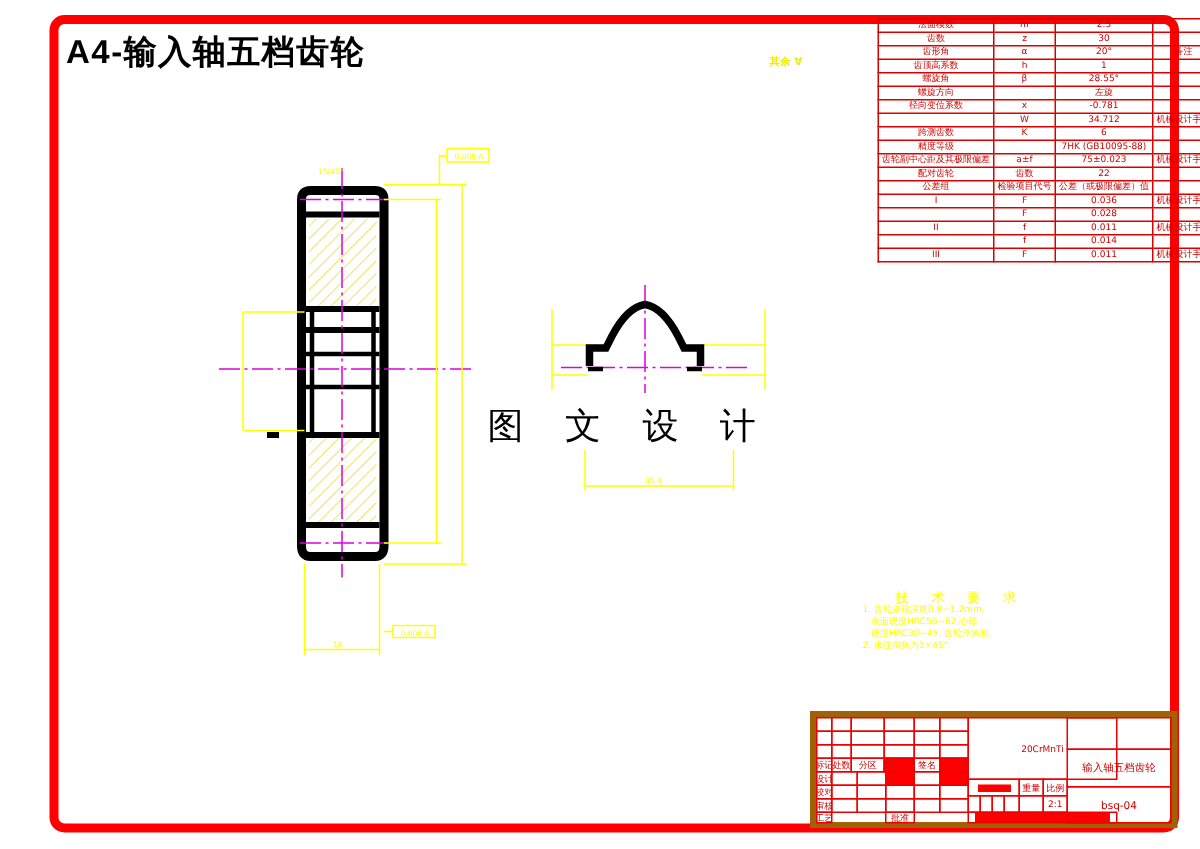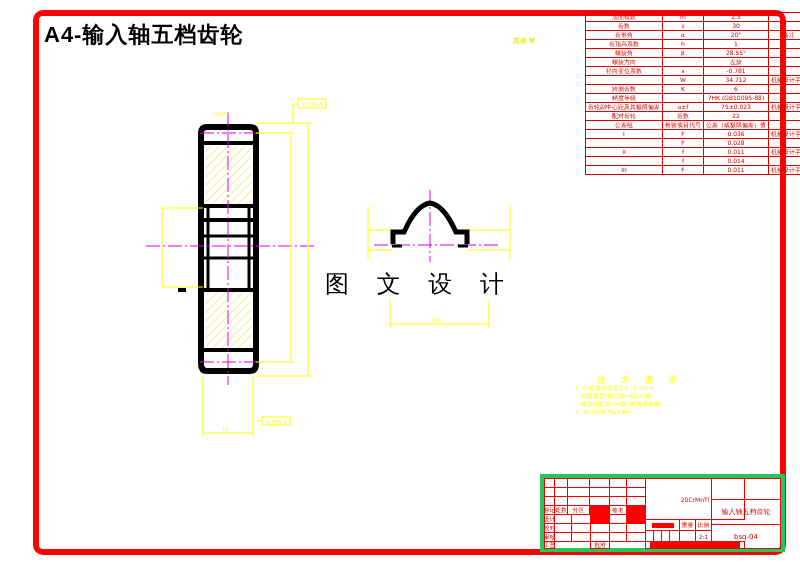--- a/index.html
+++ b/index.html
@@ -3,23 +3,23 @@
 <meta charset="utf-8">
 <style>
   html,body{margin:0;padding:0;}
   body{width:800px;height:566px;background:#fff;position:relative;overflow:hidden;font-family:"DejaVu Sans",sans-serif;}
   .frame{position:absolute;left:33px;top:10px;width:753px;height:545px;border:6px solid #ff0000;border-radius:10px 10px 10px 10px;box-sizing:border-box;}
   .title{position:absolute;left:44px;top:20px;font-size:22px;font-weight:bold;color:#000;font-family:Liberation Sans, sans-serif;letter-spacing:1px;}
   .param-table{position:absolute;left:585px;top:12px;border-collapse:collapse;font-size:6px;color:#cc0000;}
   .param-table td{border:1px solid #dd0000;height:8px;padding:0 2px;text-align:center;white-space:nowrap;line-height:8px;}
   .watermark{position:absolute;left:325px;top:268px;font-size:24px;letter-spacing:10px;color:#000;font-family:"DejaVu Serif",serif;}
   .tech{position:absolute;left:575px;top:376px;color:#ffff00;font-size:6px;line-height:8px;}
-  .tech .tt{font-size:9px;letter-spacing:6px;margin-left:22px;}
+  .tech .tt{font-size:9px;letter-spacing:6px;margin-left:22px;margin-top:19px;}
   .rough{position:absolute;left:500px;top:36px;color:#eeee00;font-size:7px;font-weight:bold;margin-left:13px;}
-  .titleblock{position:absolute;left:540px;top:474px;width:245px;height:78px;border:4px solid #22c55e;box-sizing:border-box;}
+  .titleblock{position:absolute;left:540px;top:474px;width:245px;height:78px;border:4px solid #a16207;box-sizing:border-box;}
   .tb-cell{position:absolute;border:1px solid #ee0000;box-sizing:border-box;font-size:6px;color:#cc0000;display:flex;align-items:center;justify-content:center;white-space:nowrap;overflow:hidden;}
 </style>
 </head>
 <body>
 
 <div class="frame"></div>
 
 <div class="title">A4-输入轴五档齿轮</div>
 
 <div class="rough">

